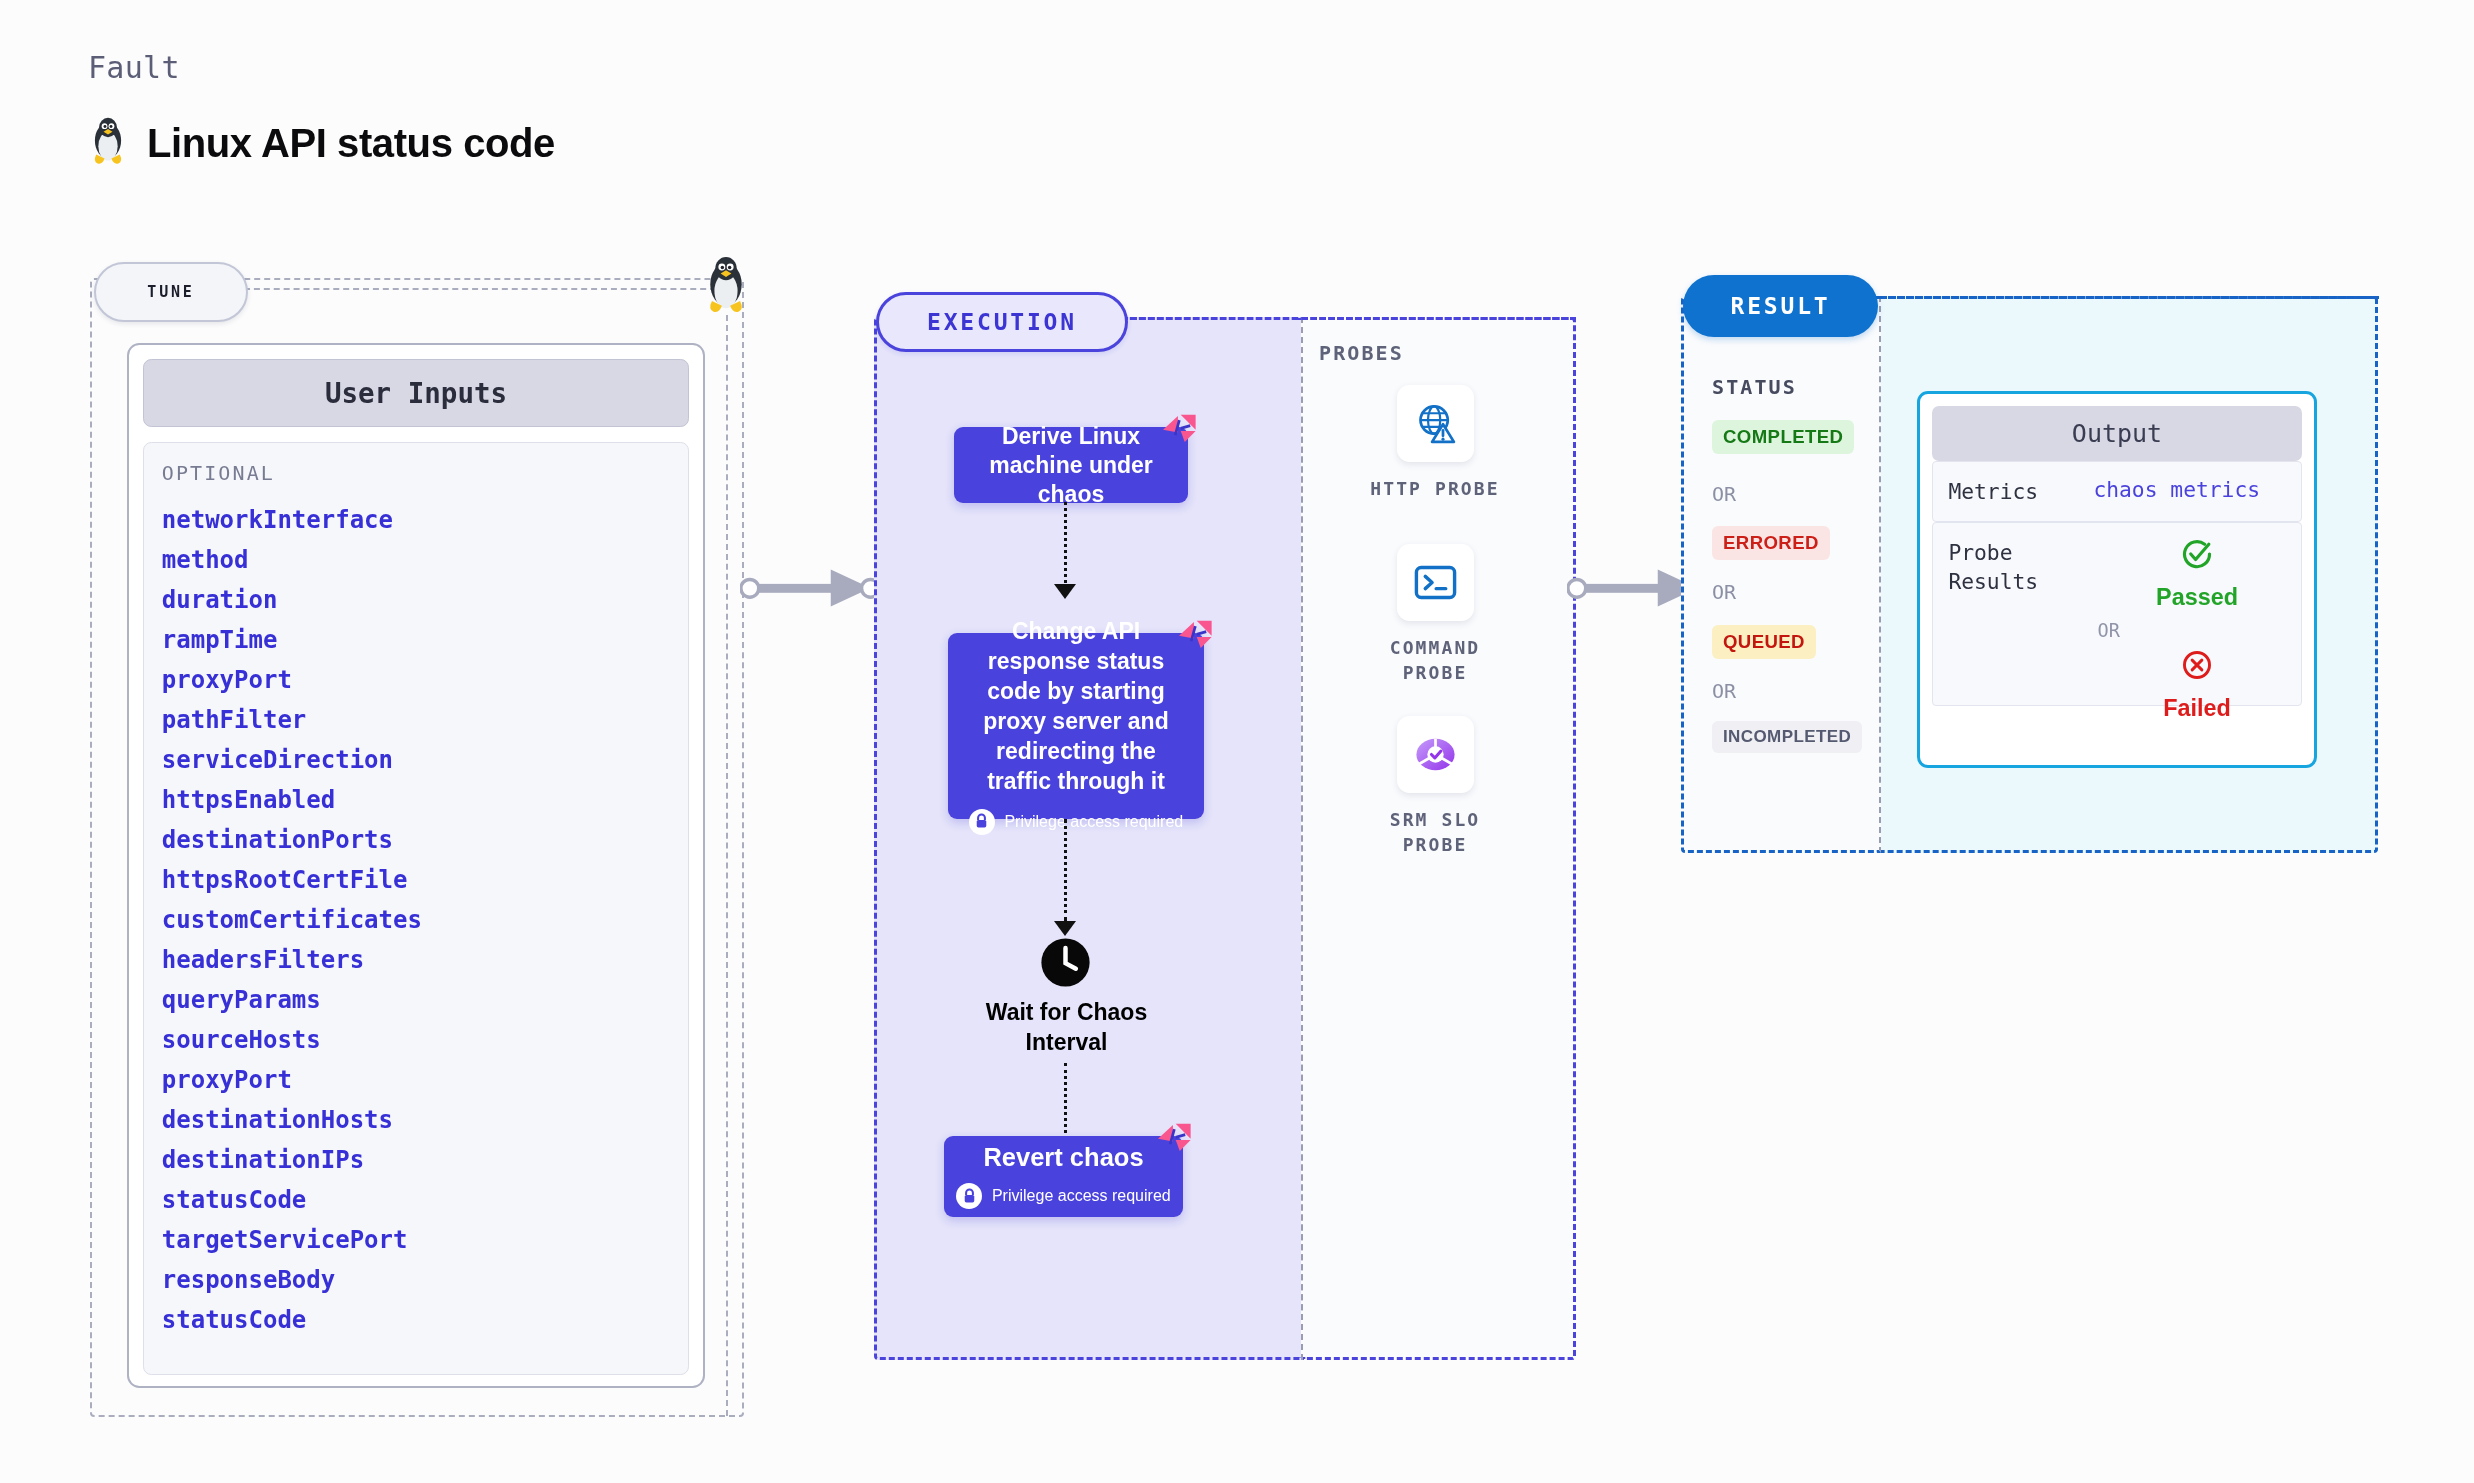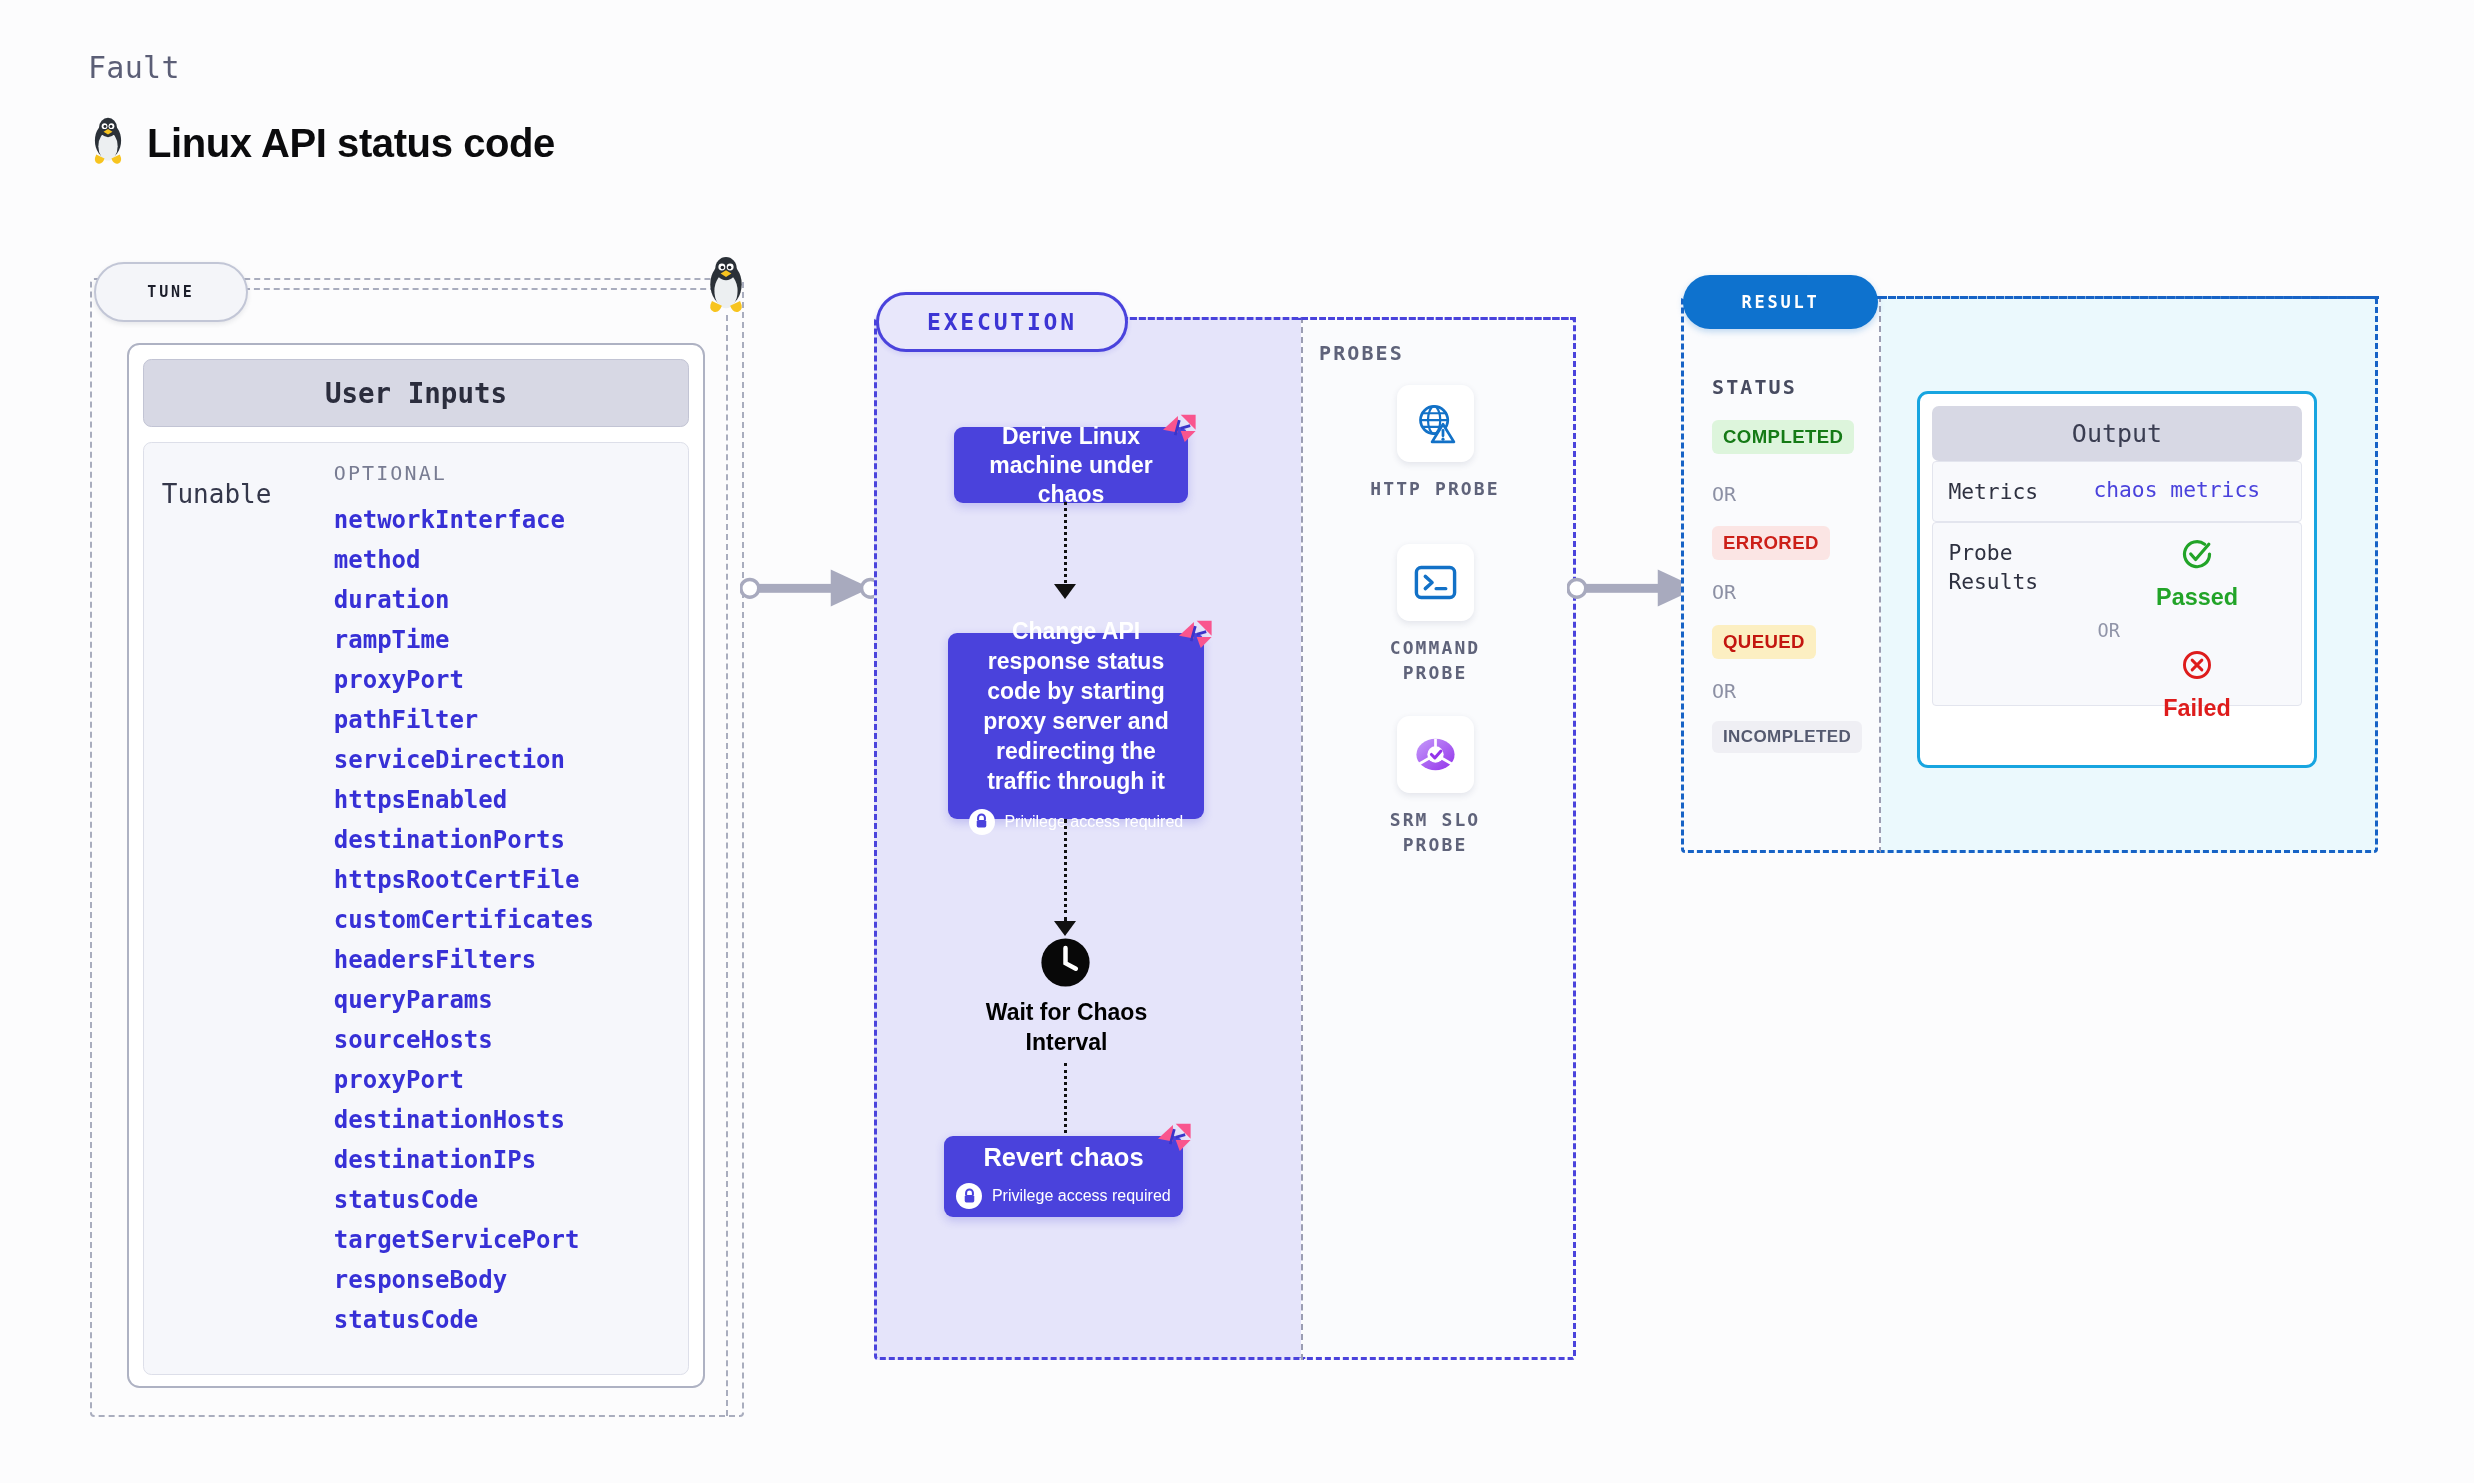--- a/index.html
+++ b/index.html
@@ -297,25 +297,25 @@
     left: 1881px; top: 296px;
     width: 497px; height: 557px;
     border: 3.4px dashed #1763C6;
     border-left: none;
     border-radius: 0 4.1px 4.1px 0;
     background: #EBF9FD;
     box-sizing: border-box;
   }
   #result-chip {
     left: 1683px; top: 275px;
-    width: 195px; height: 54px;
+    width: 195px; height: 62px;
     background: #0E72CE;
     border: none;
     color: #fff;
-    font-size: 17px;
+    font-size: 23px;
     box-shadow: 0 2.8px 6.9px rgba(14,114,206,.25);
   }
   #result-dash-top {
     position: absolute;
     left: 1879px; top: 296px;
     width: 500px; height: 0;
     border-top: 3.4px dashed #1763C6;
   }
   #status-title {
     position: absolute;
@@ -432,21 +432,20 @@
       <circle cx="33.4" cy="13.6" r="2.1" fill="#20242a"></circle>
     <path d="M29 17 l-6.5 4 6.5 4 6.5-4z" fill="#F7C41F"></path>
     <path d="M12 54 q-5 10 2 13 q7 2 10-7z" fill="#F7C41F"></path>
     <path d="M46 54 q5 10 -2 13 q-7 2 -10-7z" fill="#F7C41F"></path>
   </svg>
 </div>
 
 <div id="user-inputs-card">
   <div id="user-inputs-header">User Inputs</div>
   <div id="tunable-panel">
-    <div id="tunable-label">Tunable</div>
     <div id="tunable-list">
       <div id="optional-label">OPTIONAL</div>
       <div class="tunable-item">networkInterface</div>
       <div class="tunable-item">method</div>
       <div class="tunable-item">duration</div>
       <div class="tunable-item">rampTime</div>
       <div class="tunable-item">proxyPort</div>
       <div class="tunable-item">pathFilter</div>
       <div class="tunable-item">serviceDirection</div>
       <div class="tunable-item">httpsEnabled</div>

